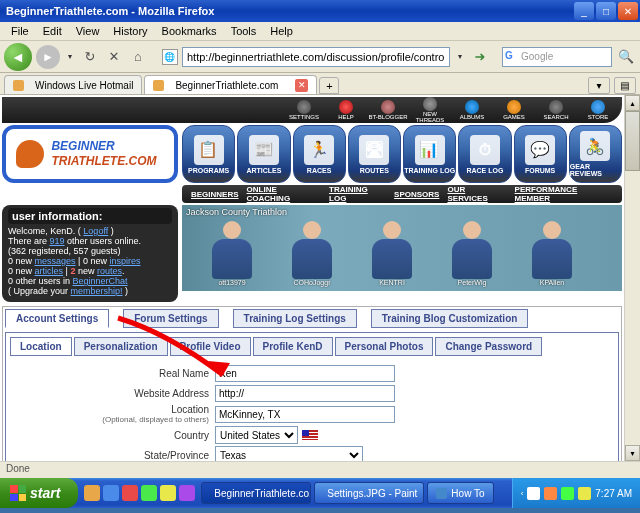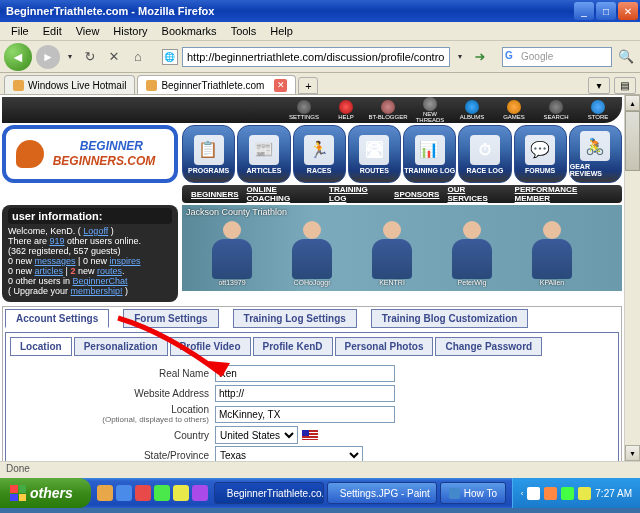--- a/index.html
+++ b/index.html
@@ -20,21 +20,21 @@
 .nav-fwd { width: 24px; height: 24px; border-radius: 50%; background: #c0c0c0; display: flex; align-items: center; justify-content: center; color: #fff; font-size: 12px; }
 .nav-btn { width: 20px; height: 20px; display: flex; align-items: center; justify-content: center; font-size: 13px; color: #555; }
 .addr-input { flex: 1; height: 20px; border: 1px solid #7f9db9; padding: 0 4px; font-size: 11px; }
 .addr-icon { width: 16px; height: 16px; background: #fff; border: 1px solid #999; display: inline-flex; align-items: center; justify-content: center; font-size: 9px; }
 .dd { width: 12px; font-size: 8px; color: #333; text-align: center; }
 .search-box { width: 110px; height: 20px; border: 1px solid #7f9db9; display: flex; align-items: center; background: #fff; }
 .search-g { width: 14px; height: 14px; margin: 0 2px; font-size: 10px; font-weight: bold; }
 .search-g .gb { color:#4285f4 }
 
 .tabstrip { background: #ece9d8; height: 22px; display: flex; align-items: flex-end; padding: 0 4px; border-bottom: 1px solid #b8b4a3; }
-.btab { height: 19px; border: 1px solid #b0b0b0; border-bottom: none; background: #f0f0ea; padding: 2px 8px; margin-right: 2px; font-size: 10px; display: flex; align-items: center; gap: 4px; border-radius: 4px 4px 0 0; }
+.btab { height: 19px; border: 1px solid #b0b0b0; border-bottom: none; background: #f0f0ea; padding: 2px 8px; margin-right: 2px; font-size: 10px; display: flex; align-items: center; gap: 11px; border-radius: 4px 4px 0 0; }
 .btab.active { background: #fff; }
 .favicon { width: 11px; height: 11px; background: #e8a84a; border-radius: 2px; }
 .tab-x { width: 13px; height: 13px; background: #e8665a; color: #fff; border-radius: 2px; font-size: 9px; display: flex; align-items: center; justify-content: center; margin-left: 6px; }
 .newtab { width: 20px; height: 17px; border: 1px solid #b0b0b0; background: #ece9d8; border-radius: 3px 3px 0 0; display: flex; align-items: center; justify-content: center; }
 .tabstrip-right { margin-left: auto; display: flex; gap: 4px; }
 .tsr-btn { width: 22px; height: 17px; border: 1px solid #b0b0b0; background: #ece9d8; border-radius: 2px; display: flex; align-items: center; justify-content: center; font-size: 10px; }
 
 
 .content { background: #fff; height: 366px; overflow: hidden; position: relative; }
 .scrollbar { position: absolute; right: 0; top: 0; width: 16px; height: 100%; background: #ece9d8; border-left: 1px solid #d0d0c8; }
@@ -47,21 +47,21 @@
 .topicon .ico { width: 14px; height: 14px; border-radius: 50%; }
 .ico-settings{background:radial-gradient(circle,#888,#444)} .ico-help{background:radial-gradient(circle,#f55,#a11)}
 .ico-blog{background:radial-gradient(circle,#c88,#844)} .ico-thr{background:radial-gradient(circle,#999,#555)}
 .ico-alb{background:radial-gradient(circle,#4af,#06a)} .ico-game{background:radial-gradient(circle,#fa4,#c70);border-radius:3px}
 .ico-srch{background:radial-gradient(circle,#888,#444)} .ico-store{background:radial-gradient(circle,#5af,#17b)}
 
 .midrow { display: flex; gap: 4px; margin-top: 2px; }
 .logo-box { width: 176px; height: 58px; border: 4px solid #2a5fcc; border-radius: 12px; background: #fff; display: flex; align-items: center; justify-content: center; position: relative; }
 .logo-runner { width: 28px; height: 28px; background: #d8651a; border-radius: 50% 50% 50% 20%; position: absolute; left: 10px; }
 .logo-text { font-family: 'Comic Sans MS', cursive; font-size: 12px; font-weight: bold; font-style: italic; margin-left: 28px; }
-.logo-text .b { color: #2a5fcc; margin-left: 27px; } .logo-text .t { color: #c94a1a; }
+.logo-text .b { color: #2a5fcc; } .logo-text .t { color: #c94a1a; }
 
 .navbtns { display: flex; gap: 2px; flex: 1; }
 .navbtn { flex: 1; height: 58px; background: linear-gradient(to bottom, #5a8acc 0%, #3a6aac 40%, #1a3a7c 80%, #3a3a3a 100%); border-radius: 12px; display: flex; flex-direction: column; align-items: center; justify-content: center; color: #fff; font-size: 7px; font-weight: bold; border: 1px solid #2a4a8c; }
 .navbtn .nico { width: 30px; height: 30px; background: rgba(255,255,255,0.85); border-radius: 4px; display: flex; align-items: center; justify-content: center; font-size: 16px; margin-bottom: 2px; }
 
 .subnav { background: linear-gradient(to bottom,#3a3a3a,#1a1a1a); height: 18px; display: flex; align-items: center; padding: 0 6px; gap: 2px; margin-top: 2px; border-radius: 4px; margin-left: 180px; }
 .subnav a { color: #fff; font-size: 8px; font-weight: bold; text-decoration: underline; padding: 0 3px; }
 
 .duo { display: flex; gap: 4px; margin-top: 2px; }
 .userbox { width: 176px; background: #2a2a2a; border-radius: 8px; padding: 3px 6px 6px; color: #fff; font-size: 9px; }
@@ -213,21 +213,21 @@
           <div class="ico ico-store"></div>
           <span>STORE</span>
         </div>
     </div>
 
     <div class="midrow">
       <div class="logo-box">
         <div class="logo-runner"></div>
         <div class="logo-text">
           <span class="b">BEGINNER</span><br>
-          <span class="t">BEGINNERS.COM</span>
+          <span class="t">TRIATHLETE.COM</span>
         </div>
       </div>
       <div class="navbtns">
         <div class="navbtn">
             <div class="nico">📋</div>
             <span>PROGRAMS</span>
           </div>
         <div class="navbtn">
             <div class="nico">📰</div>
             <span>ARTICLES</span>
@@ -365,21 +365,21 @@
 </div>
 
 <div class="taskbar">
   <div class="start-btn">
     <div class="start-logo">
         <span></span>
         <span></span>
         <span></span>
         <span></span>
       </div>
-    <span>others</span>
+    <span>start</span>
   </div>
   <div class="ql">
     <div class="ql-ico q1"></div>
     <div class="ql-ico q2"></div>
     <div class="ql-ico q3"></div>
     <div class="ql-ico q4"></div>
     <div class="ql-ico q5"></div>
     <div class="ql-ico q6"></div>
   </div>
   <div class="task-btn act">

